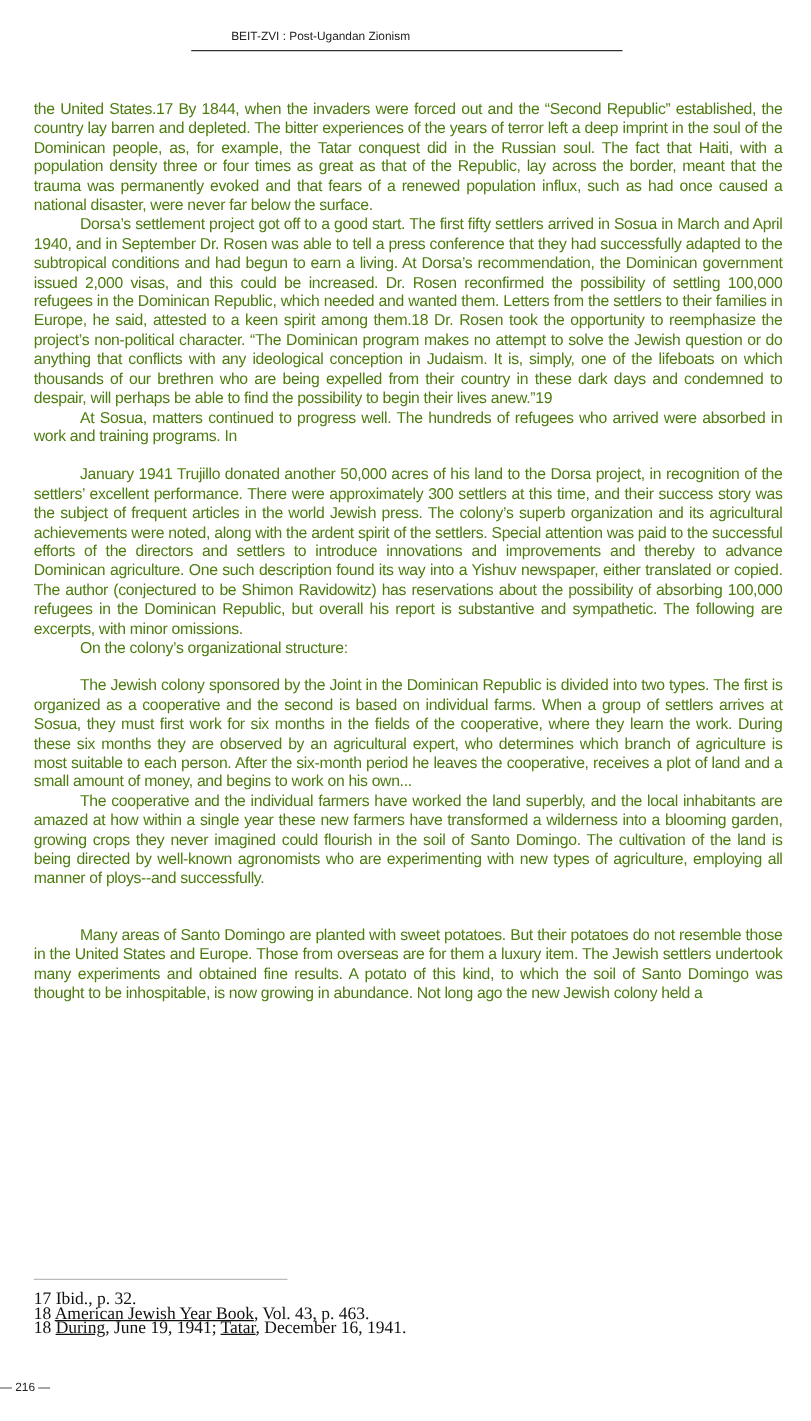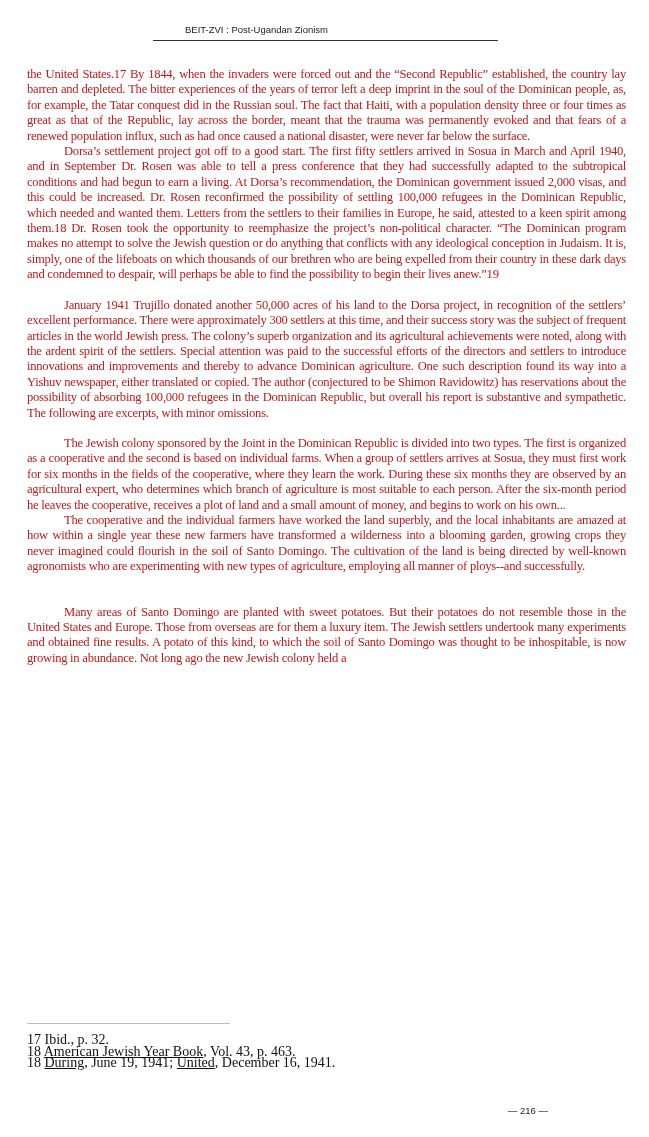--- a/index.html
+++ b/index.html
@@ -6,61 +6,63 @@
   body { width: 649px; height: 1137px; position: relative; overflow: hidden; color: #111; }
   .header {
     position: absolute; left: 0; width: 513px; top: 24px; text-align: center;
     font-family: "Liberation Sans", sans-serif; font-size: 9.5px; color: #222;
   }
   .header-rule {
     position: absolute; left: 153px; width: 345px; top: 40px; height: 0;
     border-top: 1px solid #333;
   }
   .body-text {
-    position: absolute; left: 27px; width: 599px; top: 67px;
-    font-family: Liberation Serif, serif; font-size: 12.6px; line-height: 15.4px;
-    text-align: justify; color: #b91c1c; letter-spacing: -0.25px;
+    position: absolute; left: 27px; width: 599px; top: 80px;
+    font-family: Liberation Sans, sans-serif; font-size: 12.6px; line-height: 15.4px;
+    text-align: justify; color: #4d7c0f; letter-spacing: -0.25px;
   }
   .body-text p { margin: 0; }
   .indent { text-indent: 37px; }
   .gap { height: 15px; }
   .fn-rule {
     position: absolute; left: 27px; top: 1023px; width: 203px; height: 0;
     border-top: 1px solid #bbb;
   }
   .footnotes {
     position: absolute; left: 27px; top: 1034px;
     font-family: "Liberation Serif", serif; font-size: 14px; line-height: 11.5px; color: #111;
   }
   .footnotes div { white-space: nowrap; }
   .u { text-decoration: underline; }
   .page-num {
-    position: absolute; left: 0; width: 548px; top: 1105px; text-align: right;
+    position: absolute; left: 0; width: 548px; top: 1105px; text-align: left;
     font-family: "Liberation Sans", sans-serif; font-size: 9.5px; color: #222;
   }
 </style>
 </head>
 <body>
 
 <div class="header">BEIT-ZVI : Post-Ugandan Zionism</div>
 <div class="header-rule"></div>
 
 <div class="body-text">
   <p>the United States.17 By 1844, when the invaders were forced out and the “Second Republic” established, the country lay barren and depleted. The bitter experiences of the years of terror left a deep imprint in the soul of the Dominican people, as, for example, the Tatar conquest did in the Russian soul. The fact that Haiti, with a population density three or four times as great as that of the Republic, lay across the border, meant that the trauma was permanently evoked and that fears of a renewed population influx, such as had once caused a national disaster, were never far below the surface.</p>
   <p class="indent">Dorsa’s settlement project got off to a good start. The first fifty settlers arrived in Sosua in March and April 1940, and in September Dr. Rosen was able to tell a press conference that they had successfully adapted to the subtropical conditions and had begun to earn a living. At Dorsa’s recommendation, the Dominican government issued 2,000 visas, and this could be increased. Dr. Rosen reconfirmed the possibility of settling 100,000 refugees in the Dominican Republic, which needed and wanted them. Letters from the settlers to their families in Europe, he said, attested to a keen spirit among them.18 Dr. Rosen took the opportunity to reemphasize the project’s non-political character. “The Dominican program makes no attempt to solve the Jewish question or do anything that conflicts with any ideological conception in Judaism. It is, simply, one of the lifeboats on which thousands of our brethren who are being expelled from their country in these dark days and condemned to despair, will perhaps be able to find the possibility to begin their lives anew.”19</p>
+  <p class="indent">At Sosua, matters continued to progress well. The hundreds of refugees who arrived were absorbed in work and training programs. In</p>
   <div class="gap"></div>
   <p class="indent">January 1941 Trujillo donated another 50,000 acres of his land to the Dorsa project, in recognition of the settlers’ excellent performance. There were approximately 300 settlers at this time, and their success story was the subject of frequent articles in the world Jewish press. The colony’s superb organization and its agricultural achievements were noted, along with the ardent spirit of the settlers. Special attention was paid to the successful efforts of the directors and settlers to introduce innovations and improvements and thereby to advance Dominican agriculture. One such description found its way into a Yishuv newspaper, either translated or copied. The author (conjectured to be Shimon Ravidowitz) has reservations about the possibility of absorbing 100,000 refugees in the Dominican Republic, but overall his report is substantive and sympathetic. The following are excerpts, with minor omissions.</p>
+  <p class="indent">On the colony’s organizational structure:</p>
   <div class="gap"></div>
   <p class="indent">The Jewish colony sponsored by the Joint in the Dominican Republic is divided into two types. The first is organized as a cooperative and the second is based on individual farms. When a group of settlers arrives at Sosua, they must first work for six months in the fields of the cooperative, where they learn the work. During these six months they are observed by an agricultural expert, who determines which branch of agriculture is most suitable to each person. After the six-month period he leaves the cooperative, receives a plot of land and a small amount of money, and begins to work on his own...</p>
   <p class="indent">The cooperative and the individual farmers have worked the land superbly, and the local inhabitants are amazed at how within a single year these new farmers have transformed a wilderness into a blooming garden, growing crops they never imagined could flourish in the soil of Santo Domingo. The cultivation of the land is being directed by well-known agronomists who are experimenting with new types of agriculture, employing all manner of ploys--and successfully.</p>
   <div class="gap"></div>
   <div class="gap"></div>
   <p class="indent">Many areas of Santo Domingo are planted with sweet potatoes. But their potatoes do not resemble those in the United States and Europe. Those from overseas are for them a luxury item. The Jewish settlers undertook many experiments and obtained fine results. A potato of this kind, to which the soil of Santo Domingo was thought to be inhospitable, is now growing in abundance. Not long ago the new Jewish colony held a</p>
 </div>
 
 <div class="fn-rule"></div>
 <div class="footnotes">
   <div><span>17 </span><span>Ibid., p. 32.</span></div>
   <div><span>18 </span><span class="u">American Jewish Year Book</span><span>, Vol. 43, p. 463.</span></div>
-  <div><span>18 </span><span class="u">During</span><span>, June 19, 1941; </span><span class="u">United</span><span>, December 16, 1941.</span></div>
+  <div><span>18 </span><span class="u">During</span><span>, June 19, 1941; </span><span class="u">Tatar</span><span>, December 16, 1941.</span></div>
 </div>
 
 <div class="page-num">—   216   —</div>
 
 </body></html>

